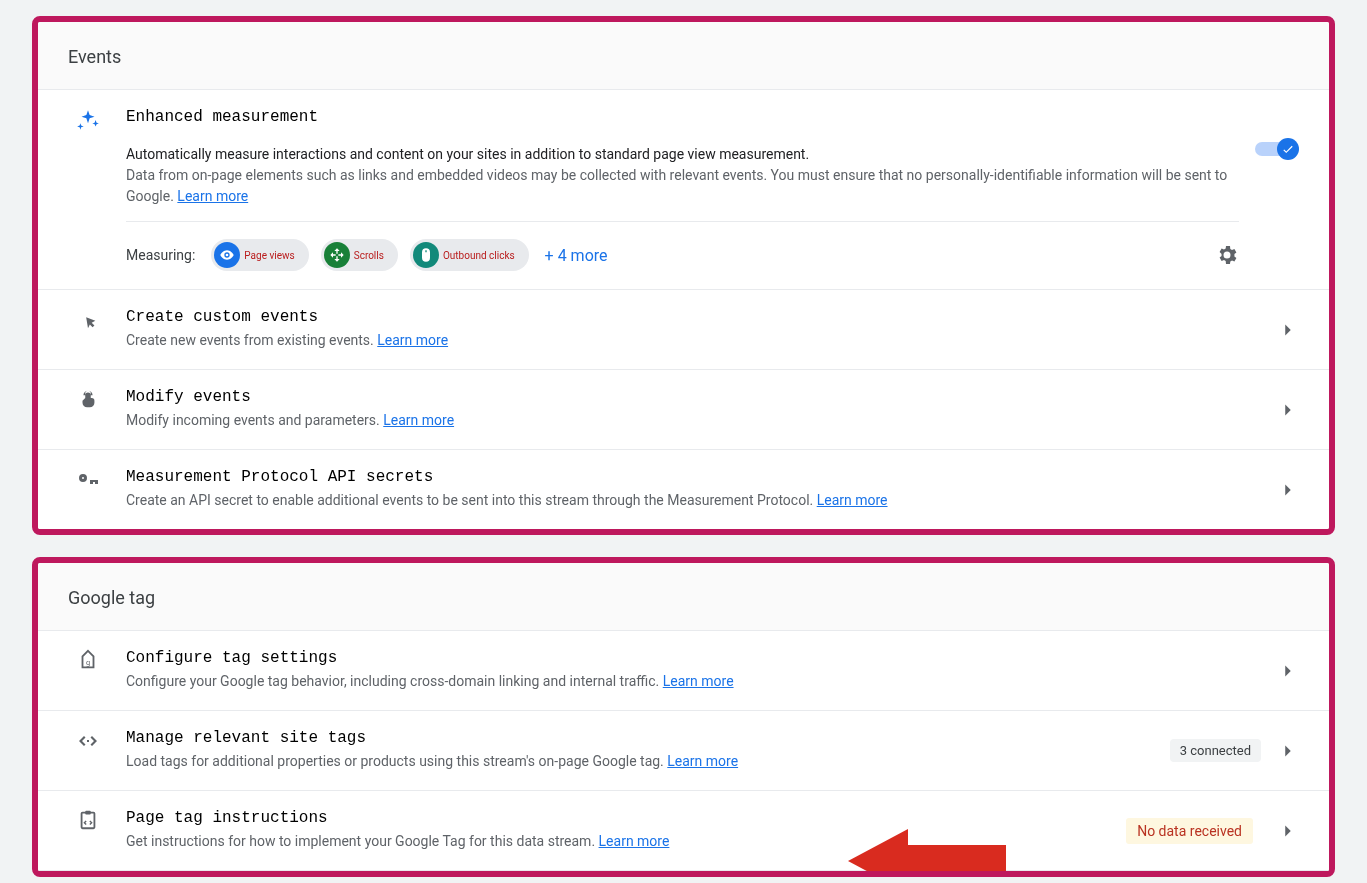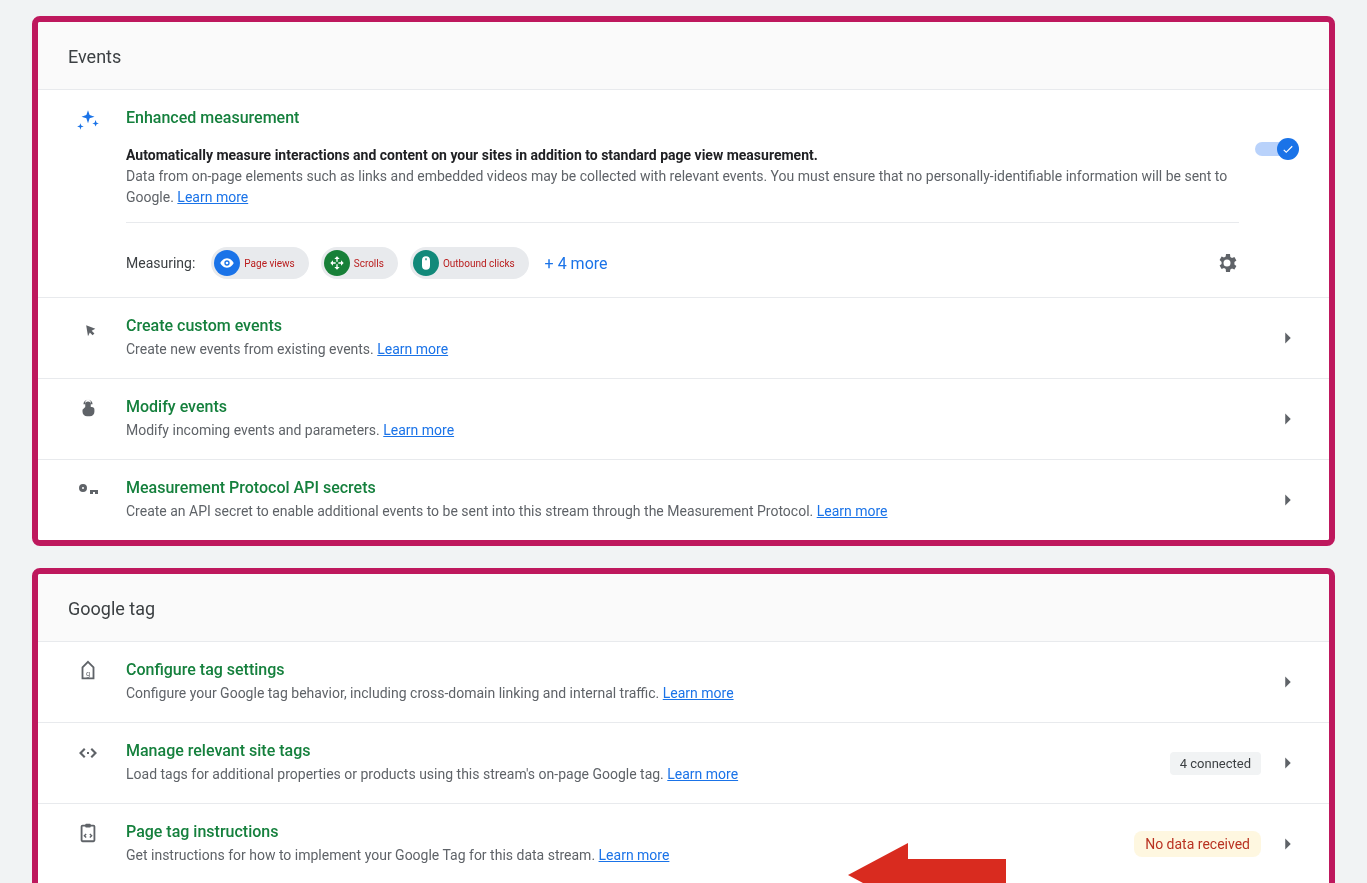--- a/index.html
+++ b/index.html
@@ -40,38 +40,39 @@
     display: flex;
     justify-content: center;
     align-items: flex-start;
     padding-top: 0;
     color: #5f6368;
   }
   .row-body { flex: 1; padding-left: 18px; }
   .row-title {
     font-size: 16px;
     font-weight: 500;
-    color: #15803d;
+    color: #000000;
     margin-bottom: 4px;
+    font-family: Liberation Mono, monospace;
   }
   .row-sub {
     font-size: 14px;
     color: #5f6368;
     line-height: 1.5;
   }
   .row-sub a, .learn-more { color: #1a73e8; text-decoration: underline; cursor: pointer; }
   .chevron {
     color: #5f6368;
     display: flex;
     align-items: center;
     margin-left: 12px;
     align-self: center;
   }
   .enhanced-block .row-body { padding-right: 60px; }
-  .enhanced-bold { font-weight: 700; color: #202124; }
+  .enhanced-bold { font-weight: 400; color: #202124; }
   .toggle-wrap {
     position: absolute;
     right: 30px;
     top: 48px;
   }
   .toggle {
     width: 44px;
     height: 22px;
     position: relative;
   }
@@ -95,21 +96,21 @@
     top: 0;
     display: flex;
     align-items: center;
     justify-content: center;
     color: #fff;
   }
   .hr-light { border: none; border-top: 1px solid #e8eaed; margin-top: 14px; }
   .measuring-row {
     display: flex;
     align-items: center;
-    margin-top: 24px;
+    margin-top: 17px;
     gap: 12px;
     flex-wrap: wrap;
   }
   .measuring-label { font-size: 14px; color: #3c4043; margin-right: 4px; }
   .chip {
     display: inline-flex;
     align-items: center;
     background: #e8eaed;
     border-radius: 16px;
     padding: 3px 14px 3px 3px;
@@ -141,24 +142,24 @@
     padding: 4px 10px;
     border-radius: 4px;
     font-size: 13px;
     align-self: center;
     margin-right: 4px;
   }
   .badge-warn {
     background: #fef7e0;
     color: #b93221;
     padding: 5px 11px;
-    border-radius: 8px;
+    border-radius: 3px;
     font-size: 14px;
     align-self: center;
-    margin-right: 4px;
+    margin-right: 12px;
   }
   .arrow-annot {
     position: absolute;
     left: 810px;
     bottom: -30px;
     pointer-events: none;
   }
   svg { display: block; }
 </style>
 </head>
@@ -308,21 +309,21 @@
   <div class="row row-link">
     <div class="row-icon">
       <svg width="24" height="24" viewBox="0 0 24 24" fill="#5f6368">
           <path d="M8 7l-5 5 5 5 1.5-1.5L6 12l3.5-3.5L8 7zm8 0l5 5-5 5-1.5-1.5L18 12l-3.5-3.5L16 7zm-5 4h2v2h-2z"></path>
         </svg>
     </div>
     <div class="row-body">
       <div class="row-title">Manage relevant site tags</div>
       <div class="row-sub"><span>Load tags for additional properties or products using this stream's on-page Google tag. </span><a class="learn-more">Learn more</a></div>
     </div>
-    <div class="badge">4 connected</div>
+    <div class="badge">3 connected</div>
     <div class="chevron">
       <svg width="22" height="22" viewBox="0 0 24 24" fill="#5f6368">
           <path d="M9 6l6 6-6 6z"></path>
         </svg>
     </div>
   </div>
 
   <div class="row row-link">
     <div class="row-icon">
       <svg width="22" height="22" viewBox="0 0 24 24" fill="none" stroke="#5f6368" stroke-width="2">

